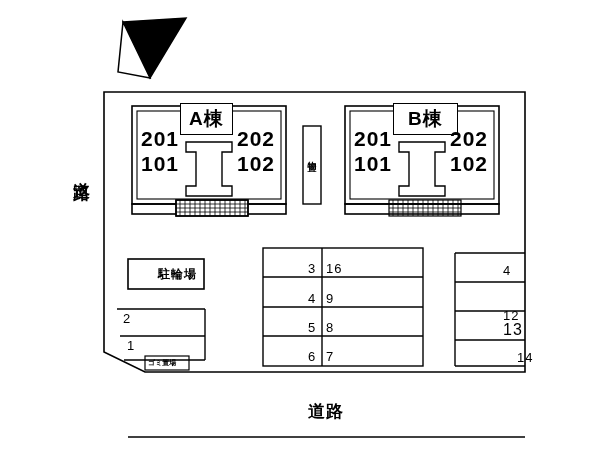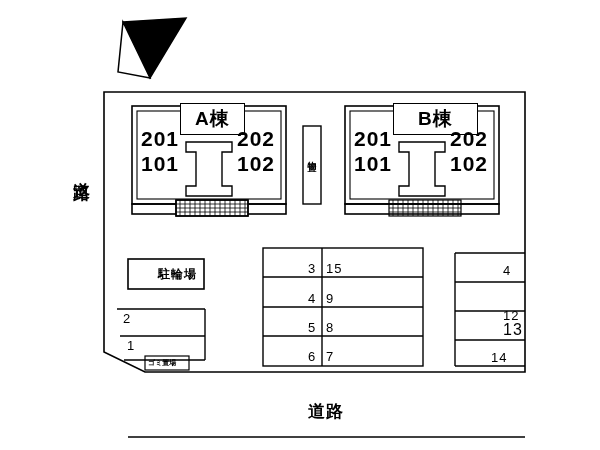--- a/index.html
+++ b/index.html
@@ -124,27 +124,27 @@
 
     <g stroke="#000" stroke-width="1.2" fill="none">
       <rect x="145" y="356" width="44" height="14"></rect>
     </g>
 
     <g stroke="#000" stroke-width="1.6" fill="none">
       <line x1="128" y1="437" x2="525" y2="437"></line>
     </g>
   </svg>
 
-  <div class="txt" style="left:180px;top:103px;font-size:19px;border:1.5px solid #000;padding:2px 14px;background:#fff;">A棟</div>
+  <div class="txt" style="left:180px;top:103px;font-size:19px;border:1.5px solid #000;padding:2px 8px;background:#fff;">A棟</div>
   <div class="txt" style="left:141px;top:127px;font-size:21px;">201</div>
   <div class="txt" style="left:237px;top:127px;font-size:21px;">202</div>
   <div class="txt" style="left:141px;top:152px;font-size:21px;">101</div>
   <div class="txt" style="left:237px;top:152px;font-size:21px;">102</div>
 
-  <div class="txt" style="left:393px;top:103px;font-size:19px;border:1.5px solid #000;padding:2px 24px;background:#fff;">B棟</div>
+  <div class="txt" style="left:393px;top:103px;font-size:19px;border:1.5px solid #000;padding:2px 14px;background:#fff;">B棟</div>
   <div class="txt" style="left:354px;top:127px;font-size:21px;">201</div>
   <div class="txt" style="left:450px;top:127px;font-size:21px;">202</div>
   <div class="txt" style="left:354px;top:152px;font-size:21px;">101</div>
   <div class="txt" style="left:450px;top:152px;font-size:21px;">102</div>
 
   <div class="vtxt" style="left:305px;top:154px;font-size:9px;">物置</div>
 
   <div class="txt" style="left:146px;top:266px;font-size:12px;margin-left:12px;">駐輪場</div>
 
   <div class="txt" style="left:148px;top:358px;font-size:7px;letter-spacing:0;">ゴミ置場</div>
@@ -153,23 +153,23 @@
   <div class="txt" style="left:308px;top:400px;font-size:17px;">道路</div>
 
   <div class="txt" style="left:123px;top:311px;font-size:13px;font-weight:normal;">2</div>
   <div class="txt" style="left:127px;top:338px;font-size:13px;font-weight:normal;">1</div>
 
   <div class="txt" style="left:308px;top:261px;font-size:13px;font-weight:normal;">3</div>
   <div class="txt" style="left:308px;top:291px;font-size:13px;font-weight:normal;">4</div>
   <div class="txt" style="left:308px;top:320px;font-size:13px;font-weight:normal;">5</div>
   <div class="txt" style="left:308px;top:349px;font-size:13px;font-weight:normal;">6</div>
 
-  <div class="txt" style="left:326px;top:261px;font-size:13px;font-weight:normal;">15</div>
+  <div class="txt" style="left:326px;top:261px;font-size:13px;font-weight:normal;">16</div>
   <div class="txt" style="left:326px;top:291px;font-size:13px;font-weight:normal;">9</div>
   <div class="txt" style="left:326px;top:320px;font-size:13px;font-weight:normal;">8</div>
   <div class="txt" style="left:326px;top:349px;font-size:13px;font-weight:normal;">7</div>
 
   <div class="txt" style="left:503px;top:263px;font-size:13px;font-weight:normal;">4</div>
   <div class="txt" style="left:503px;top:292px;font-size:13px;font-weight:normal;margin-top:16px;">12</div>
   <div class="txt" style="left:503px;top:321px;font-size:16px;font-weight:normal;">13</div>
-  <div class="txt" style="left:491px;top:350px;font-size:13px;font-weight:normal;">14</div>
+  <div class="txt" style="left:517px;top:350px;font-size:13px;font-weight:normal;">14</div>
 
 </div>
 
 </body></html>

